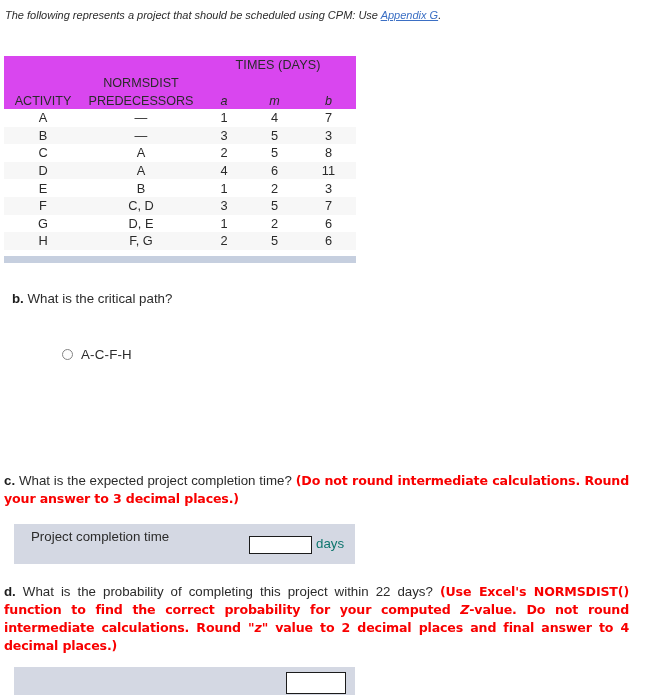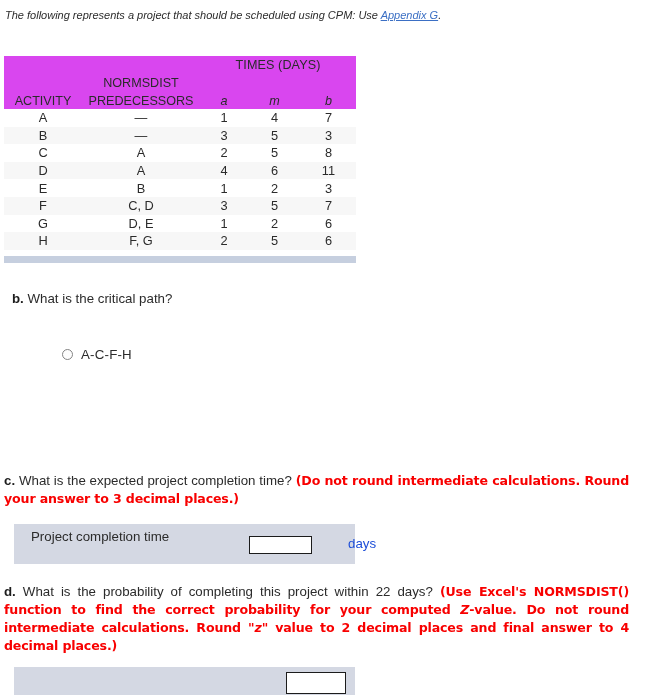--- a/index.html
+++ b/index.html
@@ -211,22 +211,21 @@
     left: 272px;
     top: 5px;
     width: 60px;
     height: 22px;
   }
   .unit-label {
     position: absolute;
     left: 302px;
     top: 12px;
     font-size: 13.3px;
-    color: #1d4ed8;
-    margin-left: 32px;
+    color: #0f766e;
   }
 </style>
 </head>
 <body>
 
 <div class="intro">
   <span>The following represents a project that should be scheduled using CPM: Use </span><a class="link" href="#">Appendix G</a><span>.</span>
 </div>
 
 <table class="cpm-table">

